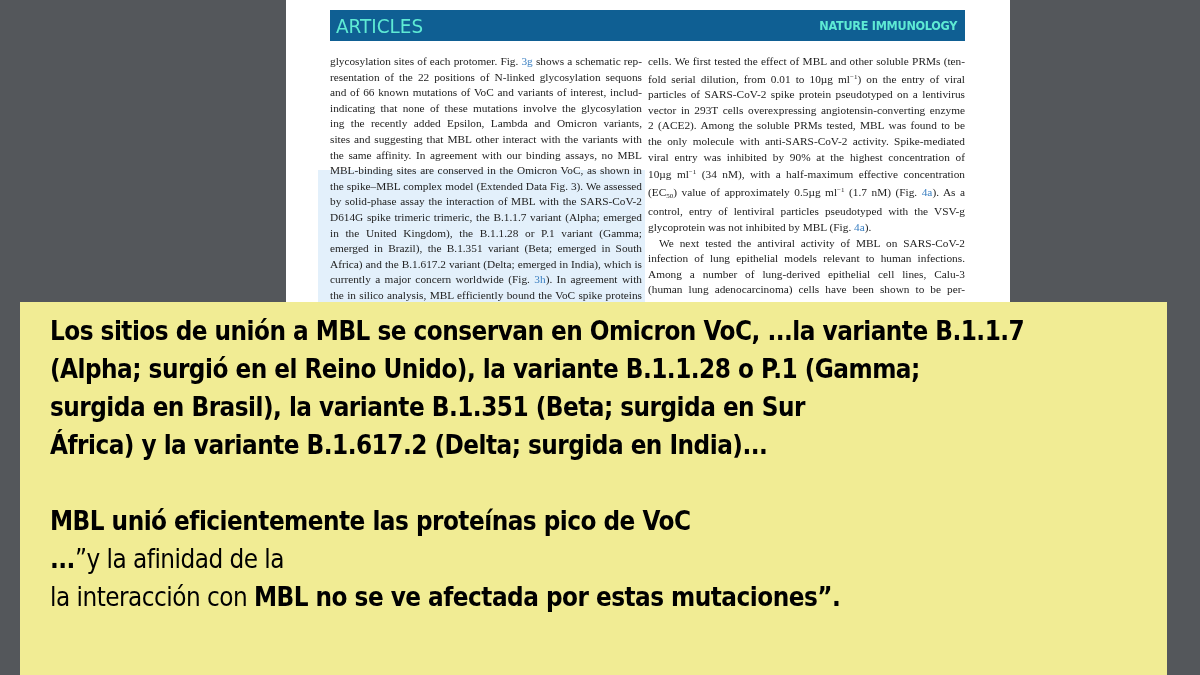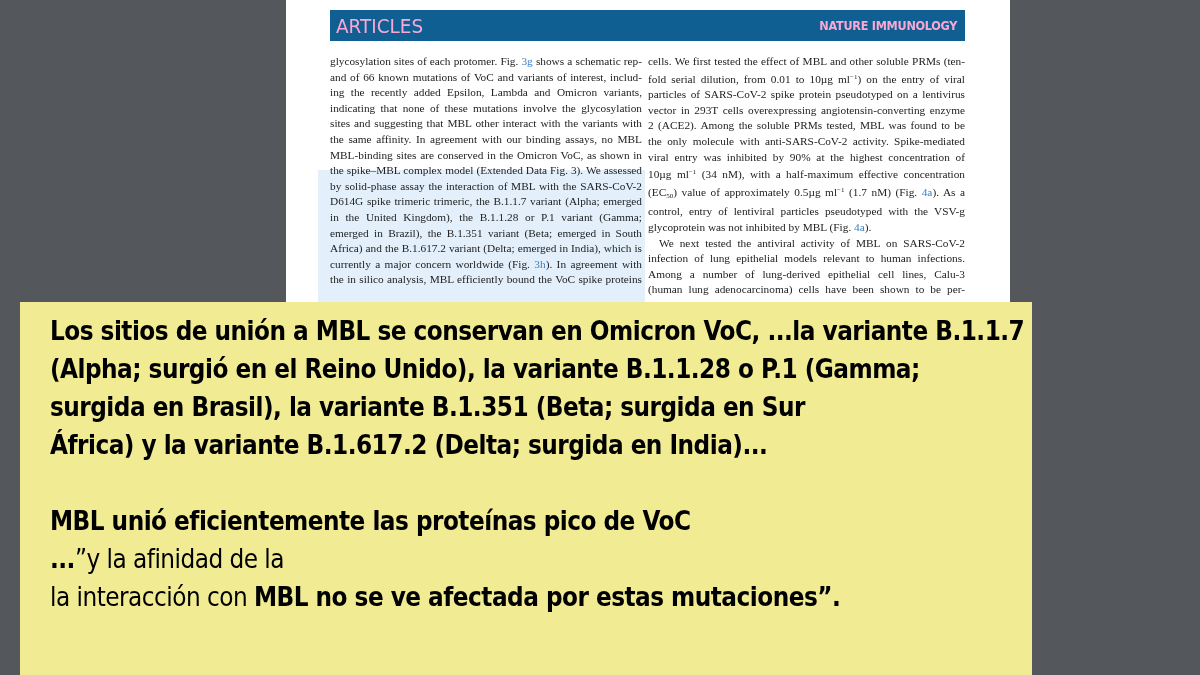--- a/index.html
+++ b/index.html
@@ -22,21 +22,21 @@
       height: 675px;
       background: #ffffff;
     }
     .journal-header {
       position: absolute;
       left: 44px;
       top: 10px;
       width: 635px;
       height: 31px;
       background: #0f5f93;
-      color: #f9a8d4;
+      color: #5eead4;
       display: flex;
       align-items: center;
       justify-content: space-between;
       box-sizing: border-box;
       padding: 0 8px 0 6px;
     }
     .journal-header .section {
       font-family: "DejaVu Sans", sans-serif;
       font-size: 20px;
       letter-spacing: 0px;
@@ -100,21 +100,21 @@
     }
     .sup {
       font-size: 7px;
       vertical-align: 4px;
     }
 
     .callout {
       position: absolute;
       left: 20px;
       top: 302px;
-      width: 1012px;
+      width: 1147px;
       height: 373px;
       background: #f1ec94;
       box-sizing: border-box;
       padding: 10px 0 0 30px;
       font-family: "DejaVu Sans", sans-serif;
       color: #000000;
     }
     .callout .line {
       font-size: 27px;
       line-height: 38px;
@@ -139,23 +139,24 @@
 <div class="page">
   <div class="journal-header">
     <span class="section">ARTICLES</span>
     <span class="journal">NATURE IMMUNOLOGY</span>
   </div>
 
   <div class="highlight"></div>
 
   <div class="col col-left">
     <p><span>glycosylation sites of each protomer. Fig. </span><span class="ref">3g</span><span> shows a schematic rep-</span></p>
+    <p>resentation of the 22 positions of N-linked glycosylation sequons</p>
     <p>and of 66 known mutations of VoC and variants of interest, includ-</p>
+    <p>indicating that none of these mutations involve the glycosylation</p>
     <p>ing the recently added Epsilon, Lambda and Omicron variants,</p>
-    <p>indicating that none of these mutations involve the glycosylation</p>
     <p>sites and suggesting that MBL other interact with the variants with</p>
     <p>the same affinity. In agreement with our binding assays, no MBL</p>
     <p>MBL-binding sites are conserved in the Omicron VoC, as shown in</p>
     <p>the spike–MBL complex model (Extended Data Fig. 3). We assessed</p>
     <p>by solid-phase assay the interaction of MBL with the SARS-CoV-2</p>
     <p>D614G spike trimeric trimeric, the B.1.1.7 variant (Alpha; emerged</p>
     <p>in the United Kingdom), the B.1.1.28 or P.1 variant (Gamma;</p>
     <p>emerged in Brazil), the B.1.351 variant (Beta; emerged in South</p>
     <p>Africa) and the B.1.617.2 variant (Delta; emerged in India), which is</p>
     <p><span>currently a major concern worldwide (Fig. </span><span class="ref">3h</span><span>). In agreement with</span></p>

